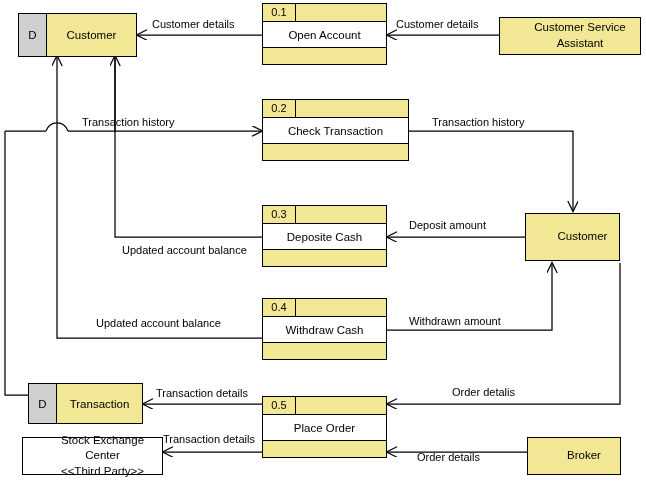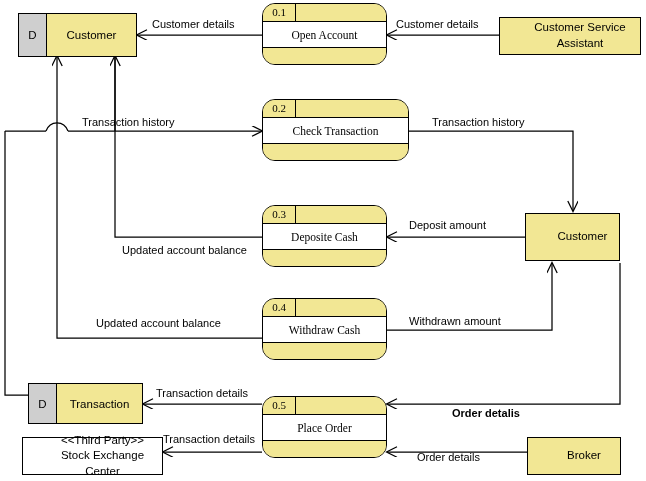--- a/index.html
+++ b/index.html
@@ -23,25 +23,24 @@
     top: 0;
     width: 646px;
     height: 481px;
     pointer-events: none;
   }
 
   
   .process {
     position: absolute;
     border: 1.3px solid #000;
-    border-radius: 13px;
+    border-radius: 0;
     background: #f2e794;
     box-sizing: border-box;
     overflow: hidden;
-    font-family: Liberation Serif, serif;
   }
   .process .band-top {
     position: relative;
     height: 18px;
     background: #f2e794;
     border-bottom: 1.3px solid #000;
     box-sizing: border-box;
   }
   .process .band-top .pid {
     position: absolute;
@@ -192,21 +191,21 @@
   <div class="flow-label" style="left:432px; top:117px;">Transaction history</div>
 
   <div class="flow-label" style="left:409px; top:220px;">Deposit amount</div>
 
   <div class="flow-label" style="left:122px; top:245px;">Updated account balance</div>
 
   <div class="flow-label" style="left:409px; top:316px;">Withdrawn amount</div>
 
   <div class="flow-label" style="left:96px; top:318px;">Updated account balance</div>
 
-  <div class="flow-label" style="left:452px; top:408px;font-weight:bold;">Order detalis</div>
+  <div class="flow-label" style="left:452px; top:387px;">Order detalis</div>
 
   <div class="flow-label" style="left:417px; top:435px;margin-top:17px;">Order details</div>
 
   <div class="flow-label" style="left:156px; top:388px;">Transaction details</div>
 
   <div class="flow-label" style="left:163px; top:434px;">Transaction details</div>
 
   <div class="datastore" style="left:18px; top:13px; width:119px; height:44px;">
     <div class="d-cell">D</div>
     <div class="ds-label">Customer</div>
@@ -264,18 +263,18 @@
   <div class="entity" style="left:525px; top:213px; width:95px; height:48px;">
     <span>Customer</span>
   </div>
 
   <div class="entity" style="left:527px; top:437px; width:94px; height:38px;">
     <span>Broker</span>
   </div>
 
   <div class="entity white" style="left:22px; top:437px; width:141px; height:38px;">
     <span class="e-lines">
+      <span>Stock Exchange Center</span>
       <span>&lt;&lt;Third Party&gt;&gt;</span>
-      <span>Stock Exchange Center</span>
     </span>
   </div>
 
 </div>
 
 </body></html>

